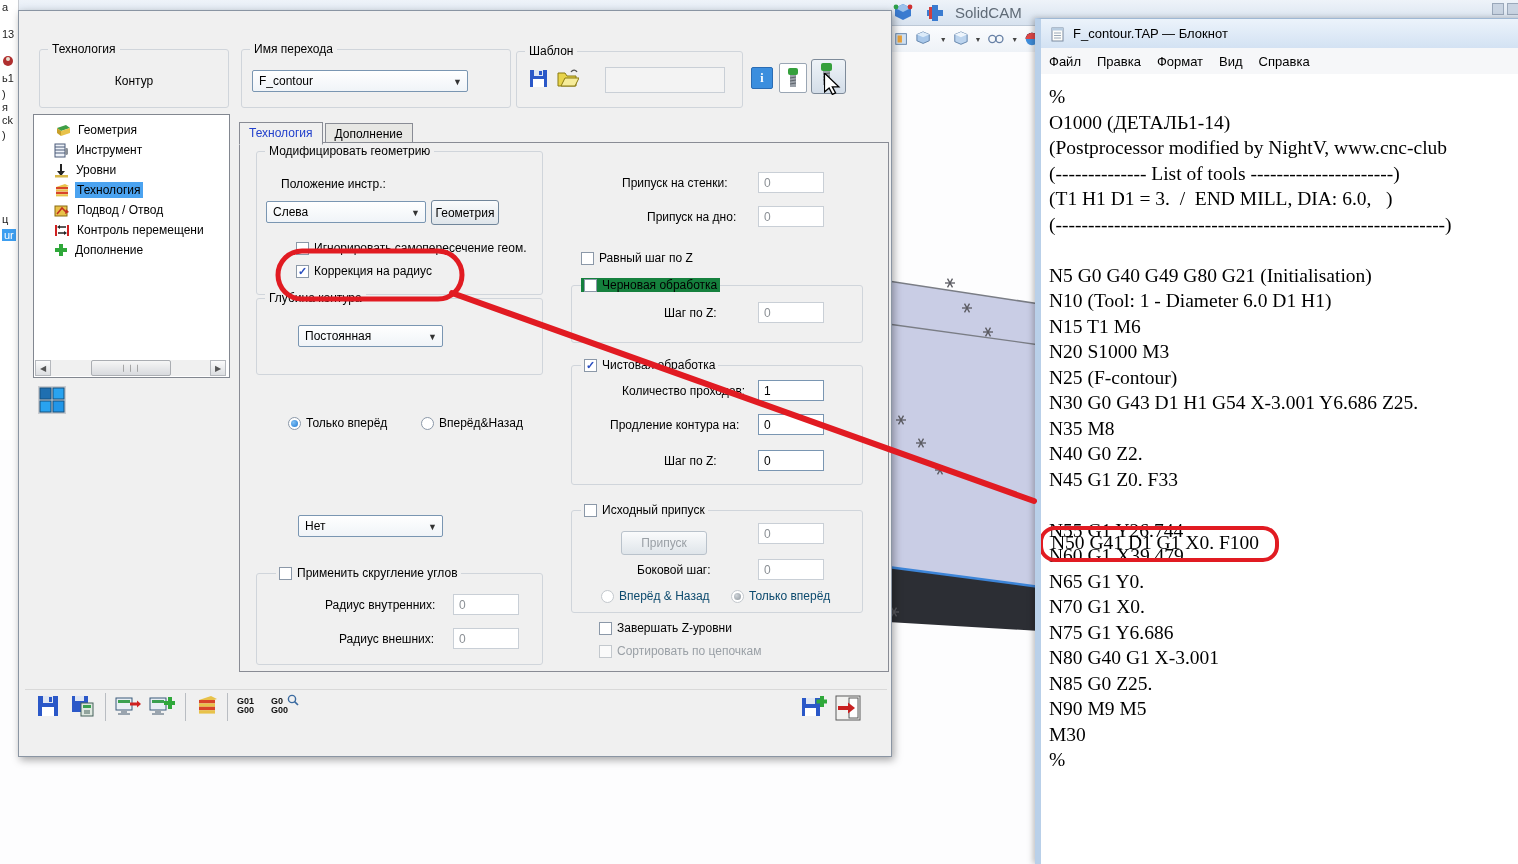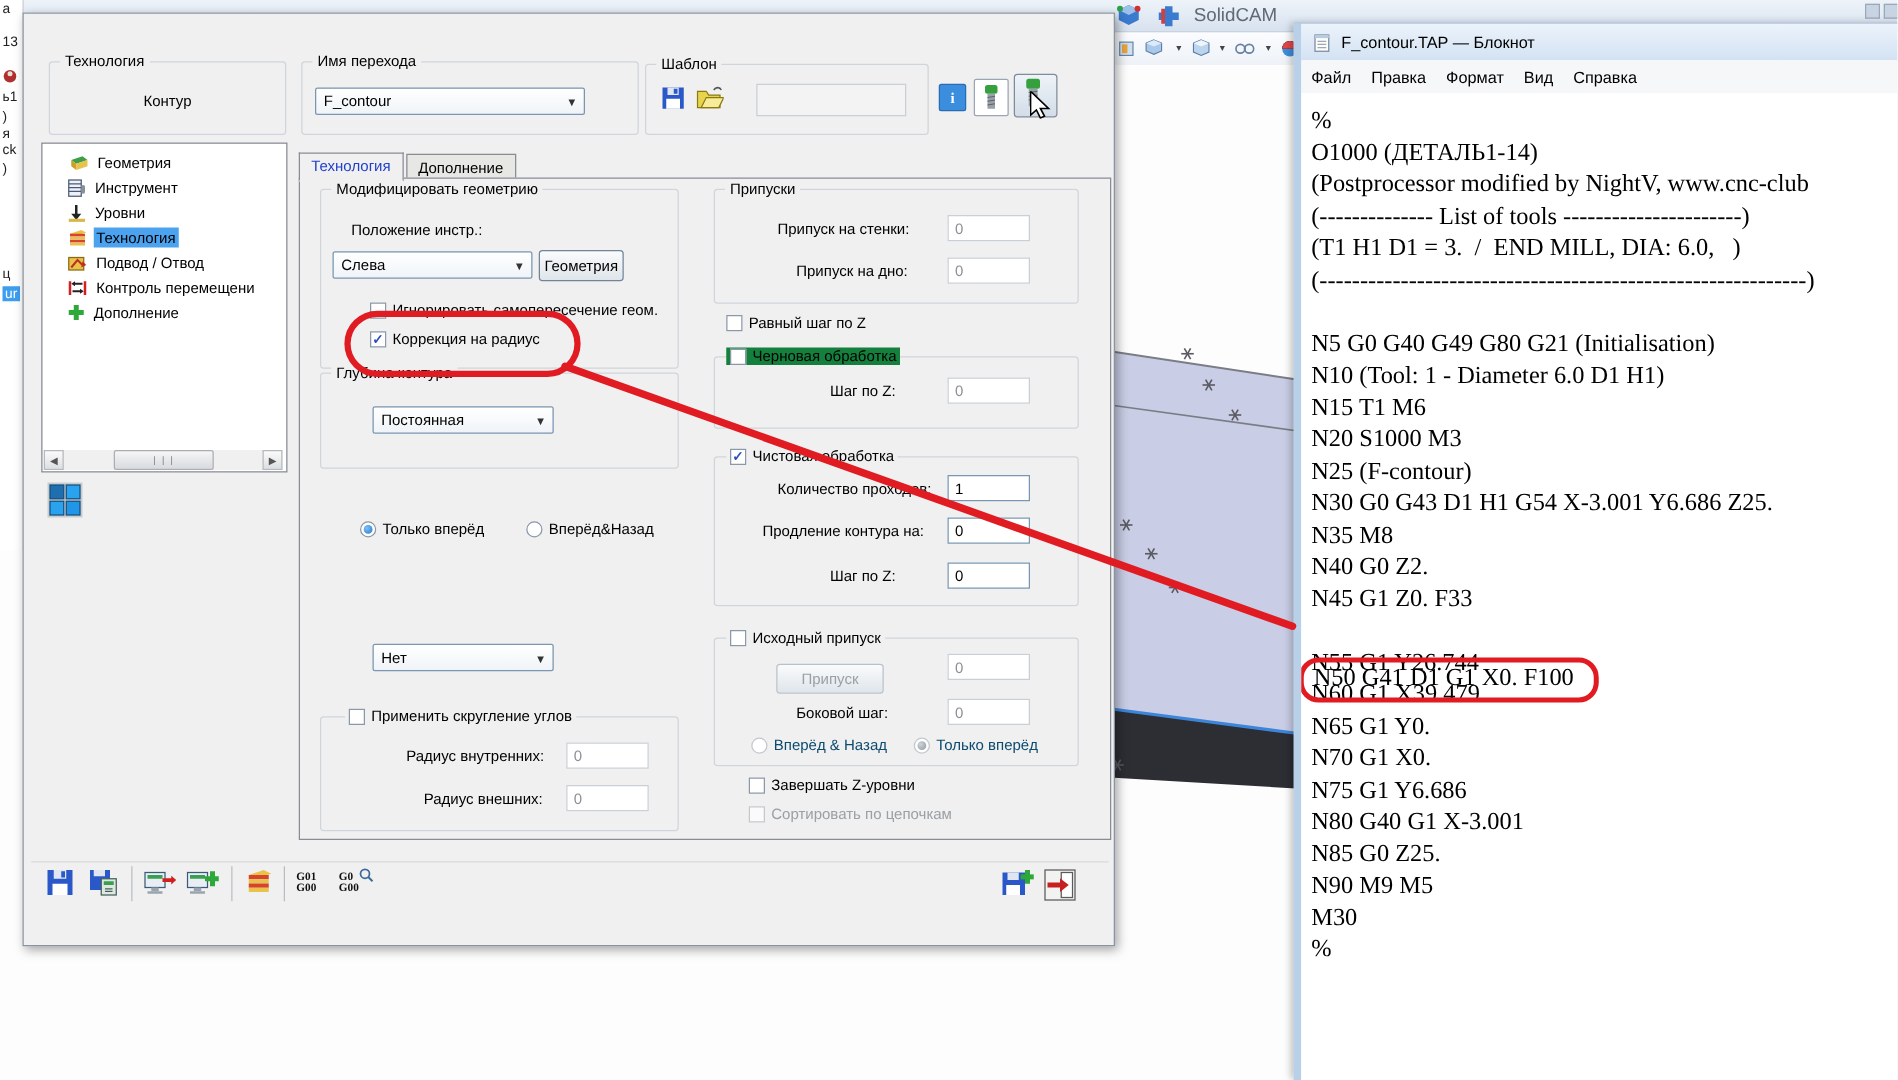--- a/index.html
+++ b/index.html
@@ -59,21 +59,21 @@
         font-size:8px;color:#555;display:flex;align-items:center;justify-content:center;}
   .hthumb{margin-left:40px;width:78px;height:14px;background:linear-gradient(#f6f6f6,#d8dade);border:1px solid #aaadb2;border-radius:2px;
         display:flex;align-items:center;justify-content:center;font-size:7px;color:#777;letter-spacing:1px;}
   .tabctl{position:absolute;left:220px;top:110px;width:650px;height:552px;}
   .tabbar{position:absolute;left:0;top:0;height:21px;display:flex;}
   .tab{border:1px solid #898c95;padding:3px 9px 2px 9px;background:#e7e7e4;margin-right:2px;position:relative;top:2px;height:14px;}
   .tab.active{background:#f0f0f0;border-bottom:1px solid #f0f0f0;top:1px;color:var(--tabblue,#2240cc);z-index:2;height:16px;}
   .tabpage{position:absolute;left:0;top:21px;width:648px;height:528px;border:1px solid #898c95;background:#f0f0f0;}
   .statusline{position:absolute;left:6px;top:678px;width:862px;border-top:1px solid #d9d9d9;}
   .toolrow-sep{position:absolute;top:682px;width:1px;height:28px;background:#b9bdc2;}
-  .gtxt{font-family:Liberation Serif, serif;font-size:9px;font-weight:bold;line-height:9px;color:#111;text-align:left;}
+  .gtxt{font-family:Liberation Sans, sans-serif;font-size:9px;font-weight:bold;line-height:9px;color:#111;text-align:left;}
   .cursor-svg{position:absolute;pointer-events:none;}
   
   .notepad{left:1035px;top:18px;width:490px;height:846px;background:#f0f0f0;border-left:6px solid #b9d0e9;
            border-top:1px solid #9fb8d4;box-sizing:border-box;box-shadow:-2px 0 6px rgba(0,0,0,.25);}
   .np-title{position:absolute;left:0;top:0;width:100%;height:29px;background:linear-gradient(#ecf3fb,#d3e2f3);
             border-bottom:1px solid #b4c6dc;display:flex;align-items:center;font-size:13px;}
   .np-menu{position:absolute;left:0;top:29px;width:100%;height:26px;background:#f6f7f9;border-bottom:1px solid #e3e5e8;
            display:flex;align-items:center;font-size:13px;}
   .np-menu span{padding:0 8px;}
   .np-content{position:absolute;left:0;top:55px;width:100%;height:791px;background:#fff;
@@ -385,28 +385,25 @@
       </div>
       <span class="abs" style="left:86px;top:477px">Радиус внутренних:</span>
       <div class="fld dis" style="left:214px;top:473px">
         <span>0</span>
       </div>
       <span class="abs" style="left:100px;top:511px">Радиус внешних:</span>
       <div class="fld dis" style="left:214px;top:507px">
         <span>0</span>
       </div>
 
-      <div class="grp" style="left:332px;top:30px;width:290px;height:90px">
-        <span class="leg">Припуски</span>
-      </div>
       <span class="abs" style="left:383px;top:55px">Припуск на стенки:</span>
       <div class="fld dis" style="left:519px;top:51px">
         <span>0</span>
       </div>
-      <span class="abs" style="left:398px;top:89px">Припуск на дно:</span>
+      <span class="abs" style="left:408px;top:89px">Припуск на дно:</span>
       <div class="fld dis" style="left:519px;top:85px">
         <span>0</span>
       </div>
 
       <div class="cb" style="left:342px;top:130px">
         <span class="box"></span>
         <span>Равный шаг по Z</span>
       </div>
 
       <div class="grp" style="left:332px;top:164px;width:290px;height:56px"></div>

